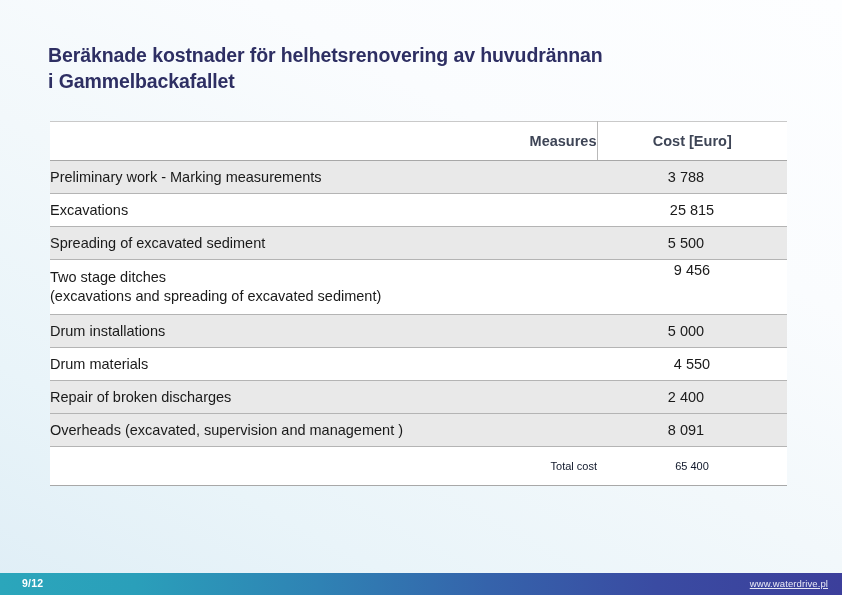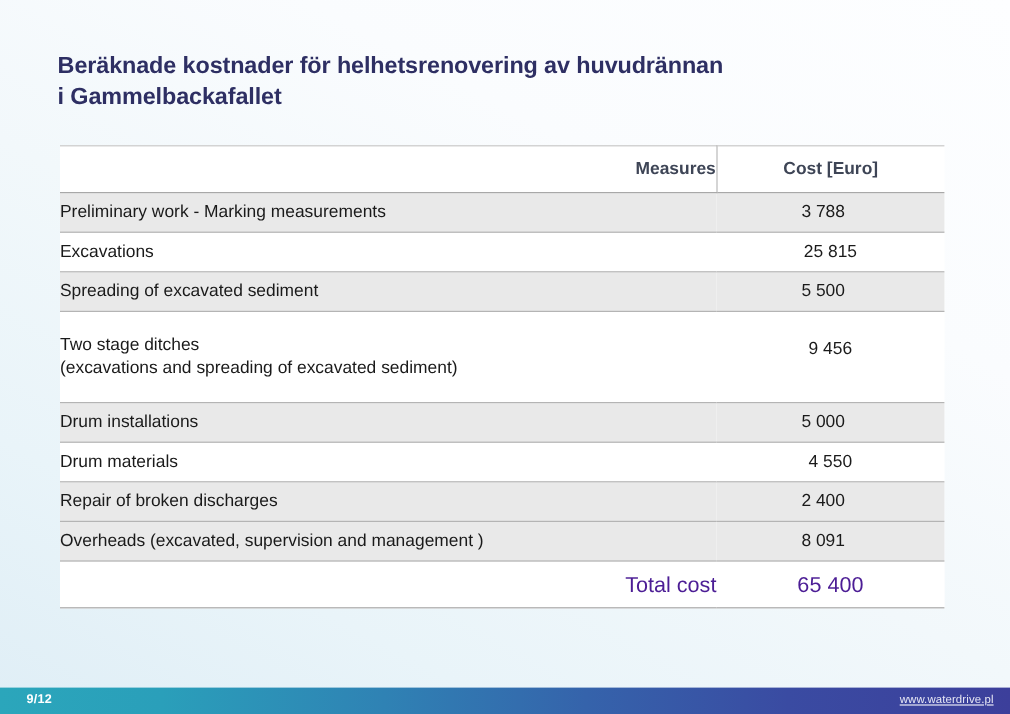--- a/index.html
+++ b/index.html
@@ -101,30 +101,30 @@
     padding-right: 18px;
     white-space: nowrap;
   }
   tr.data-row.shade td.td-cost { padding-right: 12px; }
 
   
   tr.tall td { height: 52px; }
   td.td-measure .line2 { display: block; }
   tr.tall td.td-cost {
     vertical-align: top;
-    padding-top: 23px;
+    padding-top: 2px;
   }
 
   
   tr.total-row td {
     background: #ffffff;
     height: 38px;
     border-bottom: 1.5px solid #a8a8a8;
-    color: #4c1d95;
-    font-size: 18px;
+    color: #0f172a;
+    font-size: 11px;
     margin-top: 32px;
   }
   td.td-total-label {
     text-align: right;
     padding-right: 56px;
   }
   td.td-total-value {
     text-align: center;
     padding-right: 14px;
     white-space: nowrap;

